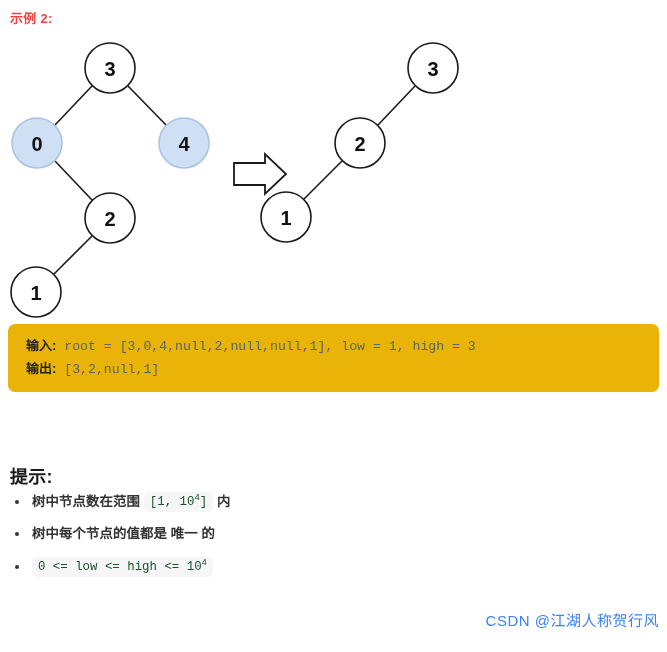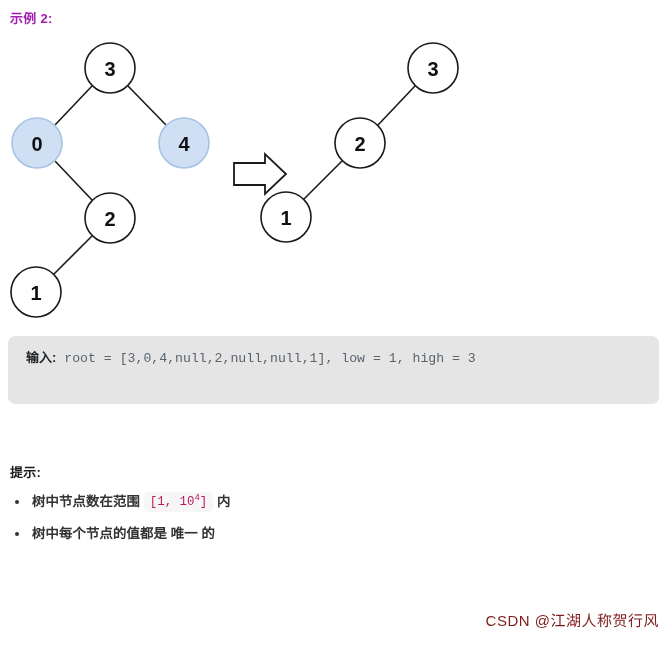--- a/index.html
+++ b/index.html
@@ -18,21 +18,21 @@
     -webkit-font-smoothing: antialiased;
   }
 
   
   .example-title {
     position: absolute;
     left: 10px;
     top: 8px;
     font-size: 13px;
     font-weight: bold;
-    color: #a21caf;
+    color: #ef4444;
     letter-spacing: 0.3px;
   }
 
   
   .figure {
     position: absolute;
     left: 0;
     top: 26px;
     width: 667px;
     height: 300px;
@@ -66,25 +66,25 @@
     fill: #ffffff;
     stroke: #1a1a1a;
     stroke-width: 1.8;
     stroke-linejoin: miter;
   }
 
   
   .code-block {
     position: absolute;
     left: 8px;
-    top: 336px;
+    top: 324px;
     width: 651px;
     height: 68px;
     box-sizing: border-box;
-    background: #e5e5e5;
+    background: #eab308;
     border-radius: 7px;
     padding: 11px 16px 11px 18px;
   }
   .code-line {
     font-family: "Liberation Mono", "DejaVu Sans Mono", monospace;
     font-size: 13.2px;
     line-height: 22px;
     white-space: pre;
     color: #59636e;
   }
@@ -93,21 +93,21 @@
     font-family: "Liberation Sans", "DejaVu Sans", sans-serif;
     font-weight: bold;
     font-size: 13px;
   }
 
   
   .hints-title {
     position: absolute;
     left: 10px;
     top: 462px;
-    font-size: 13px;
+    font-size: 18px;
     font-weight: bold;
     color: #1a1a1a;
     letter-spacing: 0.3px;
   }
   .hints-list {
     position: absolute;
     left: 10px;
     top: 492px;
     width: 600px;
     margin: 0;
@@ -136,38 +136,38 @@
   .hint-text { vertical-align: middle; font-weight: bold; }
   .hint-text.bold { font-weight: bold; }
 
   code.chip {
     display: inline-block;
     background: #f6f6f7;
     border-radius: 5px;
     padding: 2px 6px;
     font-family: "Liberation Mono", "DejaVu Sans Mono", monospace;
     font-size: 12.4px;
-    color: #be185d;
+    color: #14532d;
     line-height: 16px;
     vertical-align: middle;
     white-space: pre;
   }
   code.chip sup {
     font-size: 9px;
     vertical-align: super;
     line-height: 0;
   }
 
   
   .watermark {
     position: absolute;
     right: 8px;
     bottom: 22px;
     font-size: 15px;
-    color: #7f1d1d;
+    color: #3b82f6;
     letter-spacing: 0.5px;
     user-select: none;
     white-space: nowrap;
   }
 </style>
 </head>
 <body>
 
 <div class="example-title">示例 2:</div>
 
@@ -225,22 +225,24 @@
       <g>
         <circle class="node-circle-plain" cx="286" cy="191" r="25"></circle>
         <text class="node-label" x="286" y="192">1</text>
       </g>
     </g>
   </svg>
 </div>
 
 <div class="code-block">
   <div class="code-line"><span class="kw">输入:</span><span> root = [3,0,4,null,2,null,null,1], low = 1, high = 3</span></div>
+  <div class="code-line"><span class="kw">输出:</span><span> [3,2,null,1]</span></div>
 </div>
 
 <div class="hints-title">提示:</div>
 
 <ul class="hints-list" id="hints-list">
     <li class="hint-item"><span class="hint-text">树中节点数在范围 </span><code class="chip">[1, 10<sup>4</sup>]</code><span class="hint-text"> 内</span></li>
     <li class="hint-item"><span class="hint-text">树中每个节点的值都是 </span><span class="hint-text bold">唯一</span><span class="hint-text"> 的</span></li>
+    <li class="hint-item"><code class="chip">0 &lt;= low &lt;= high &lt;= 10<sup>4</sup></code></li>
   </ul>
 
 <div class="watermark">CSDN @江湖人称贺行风</div>
 
 </body></html>

